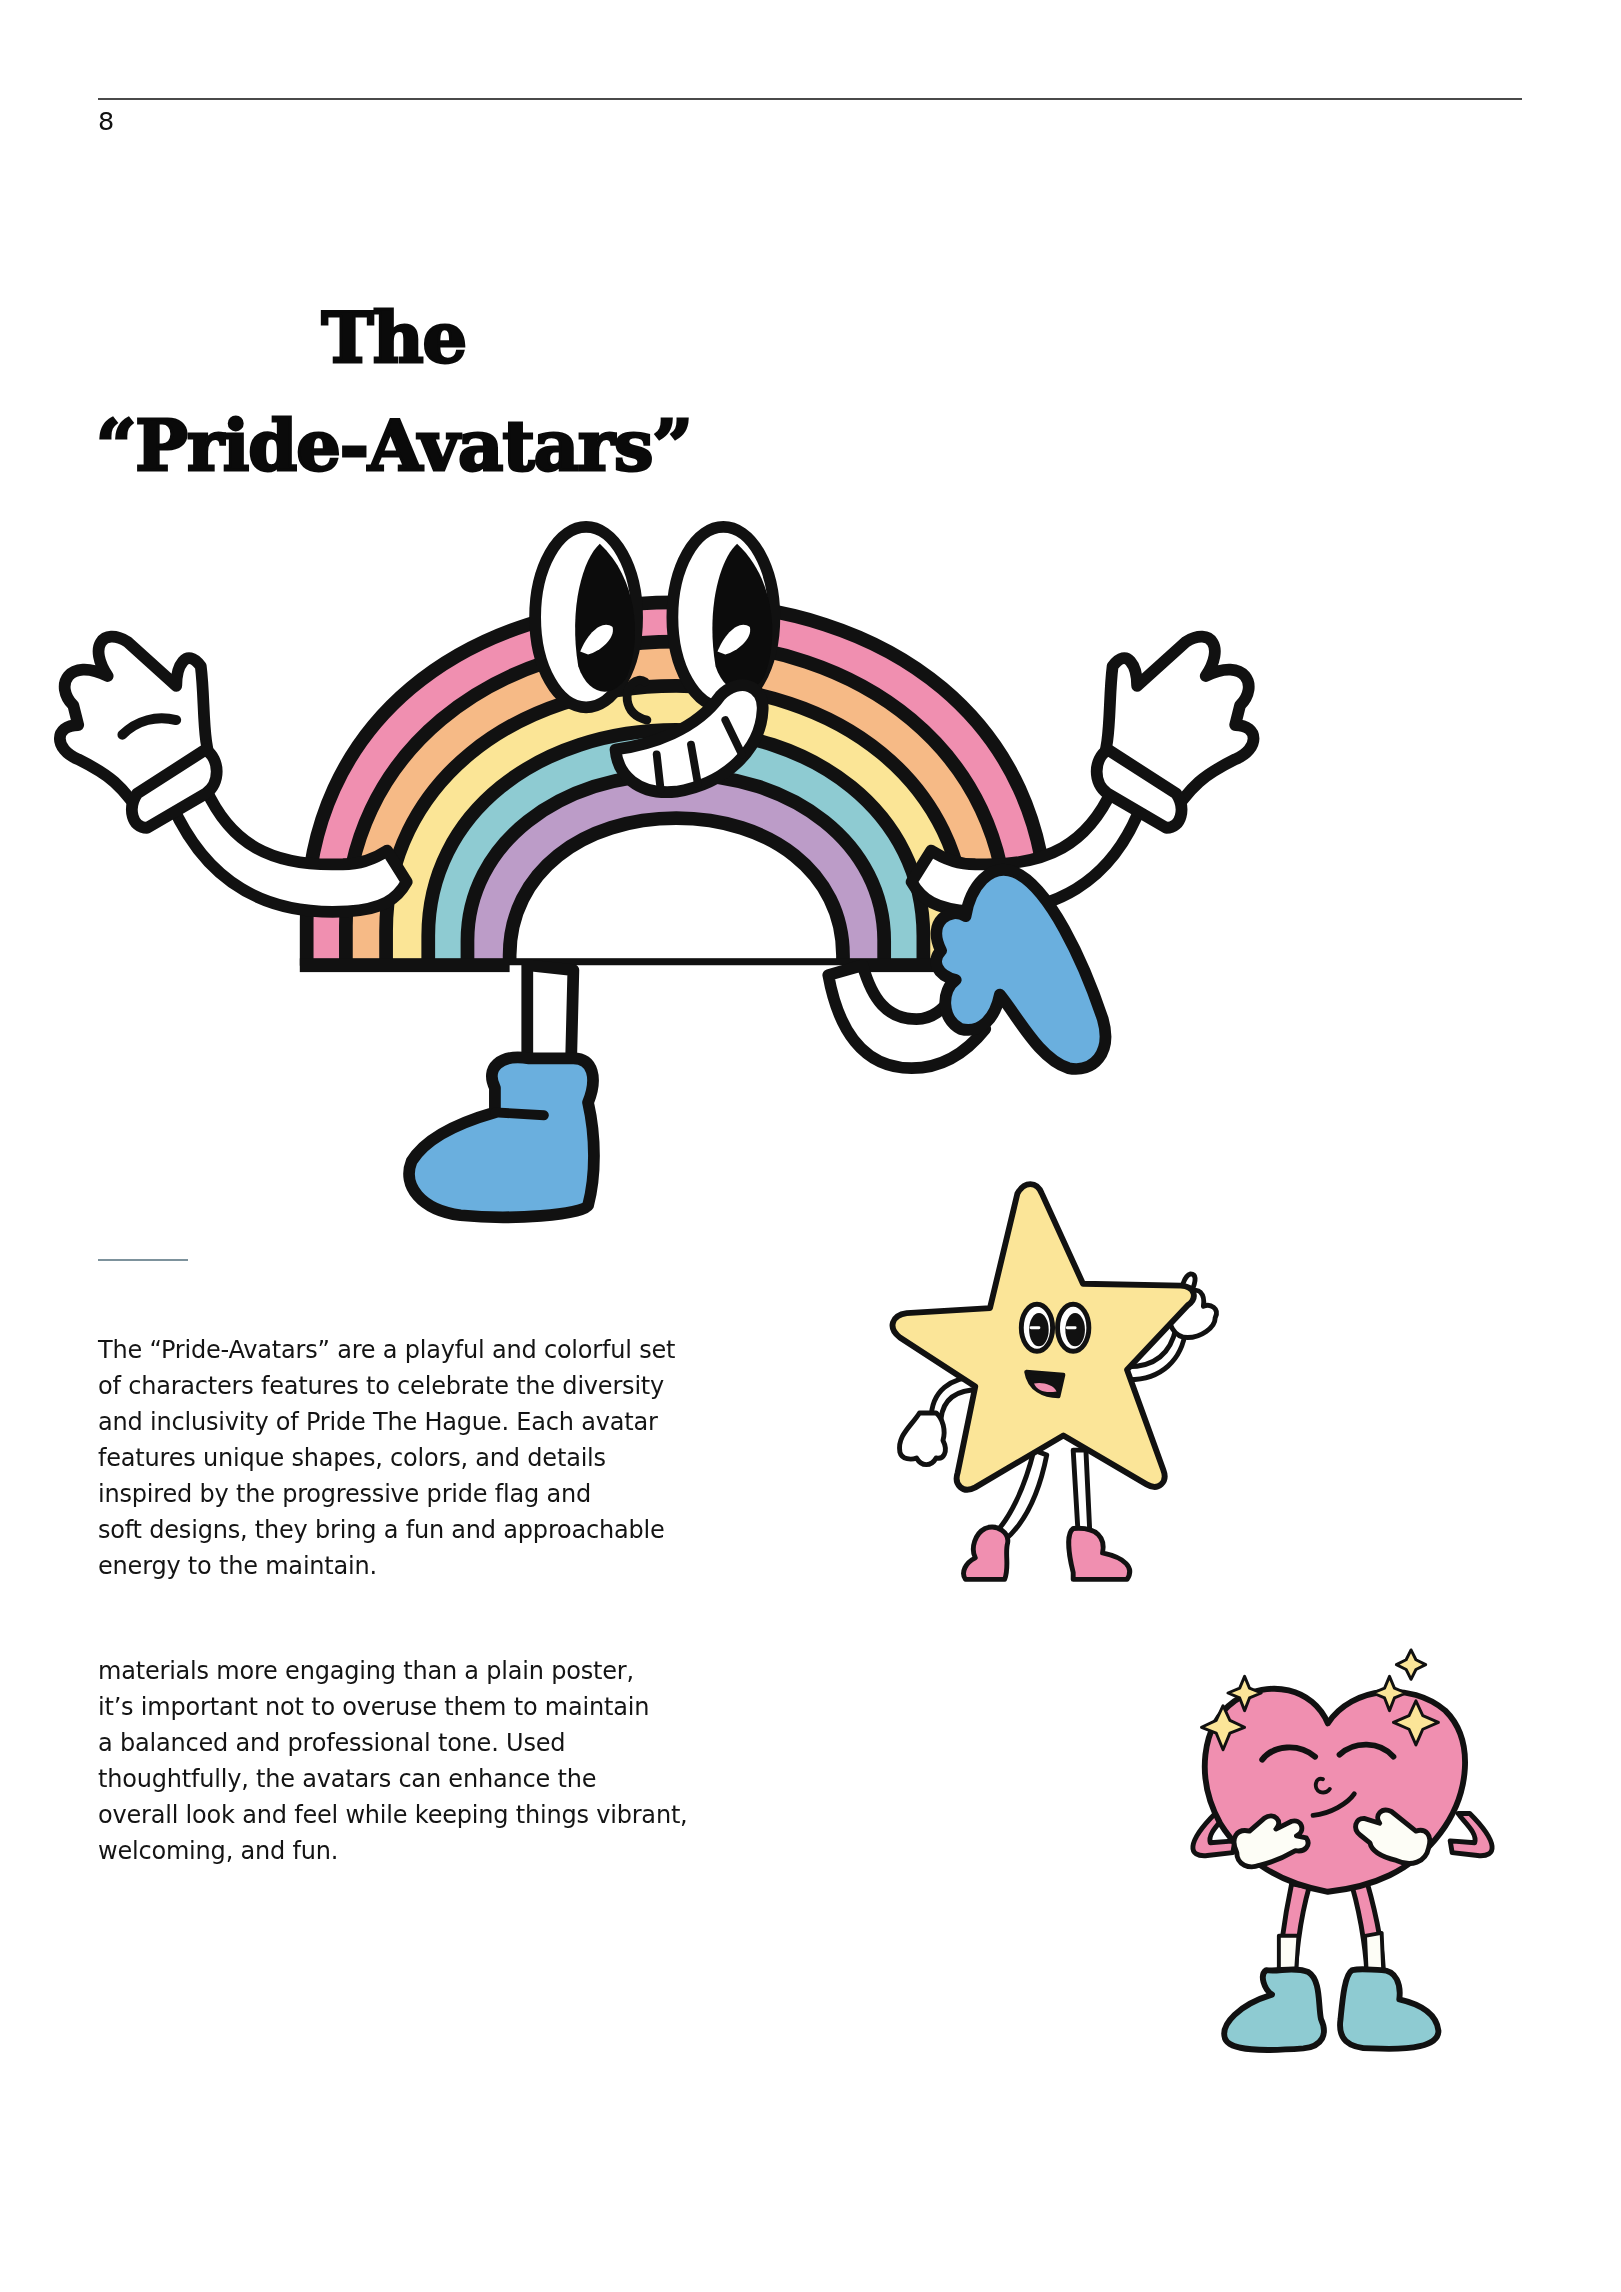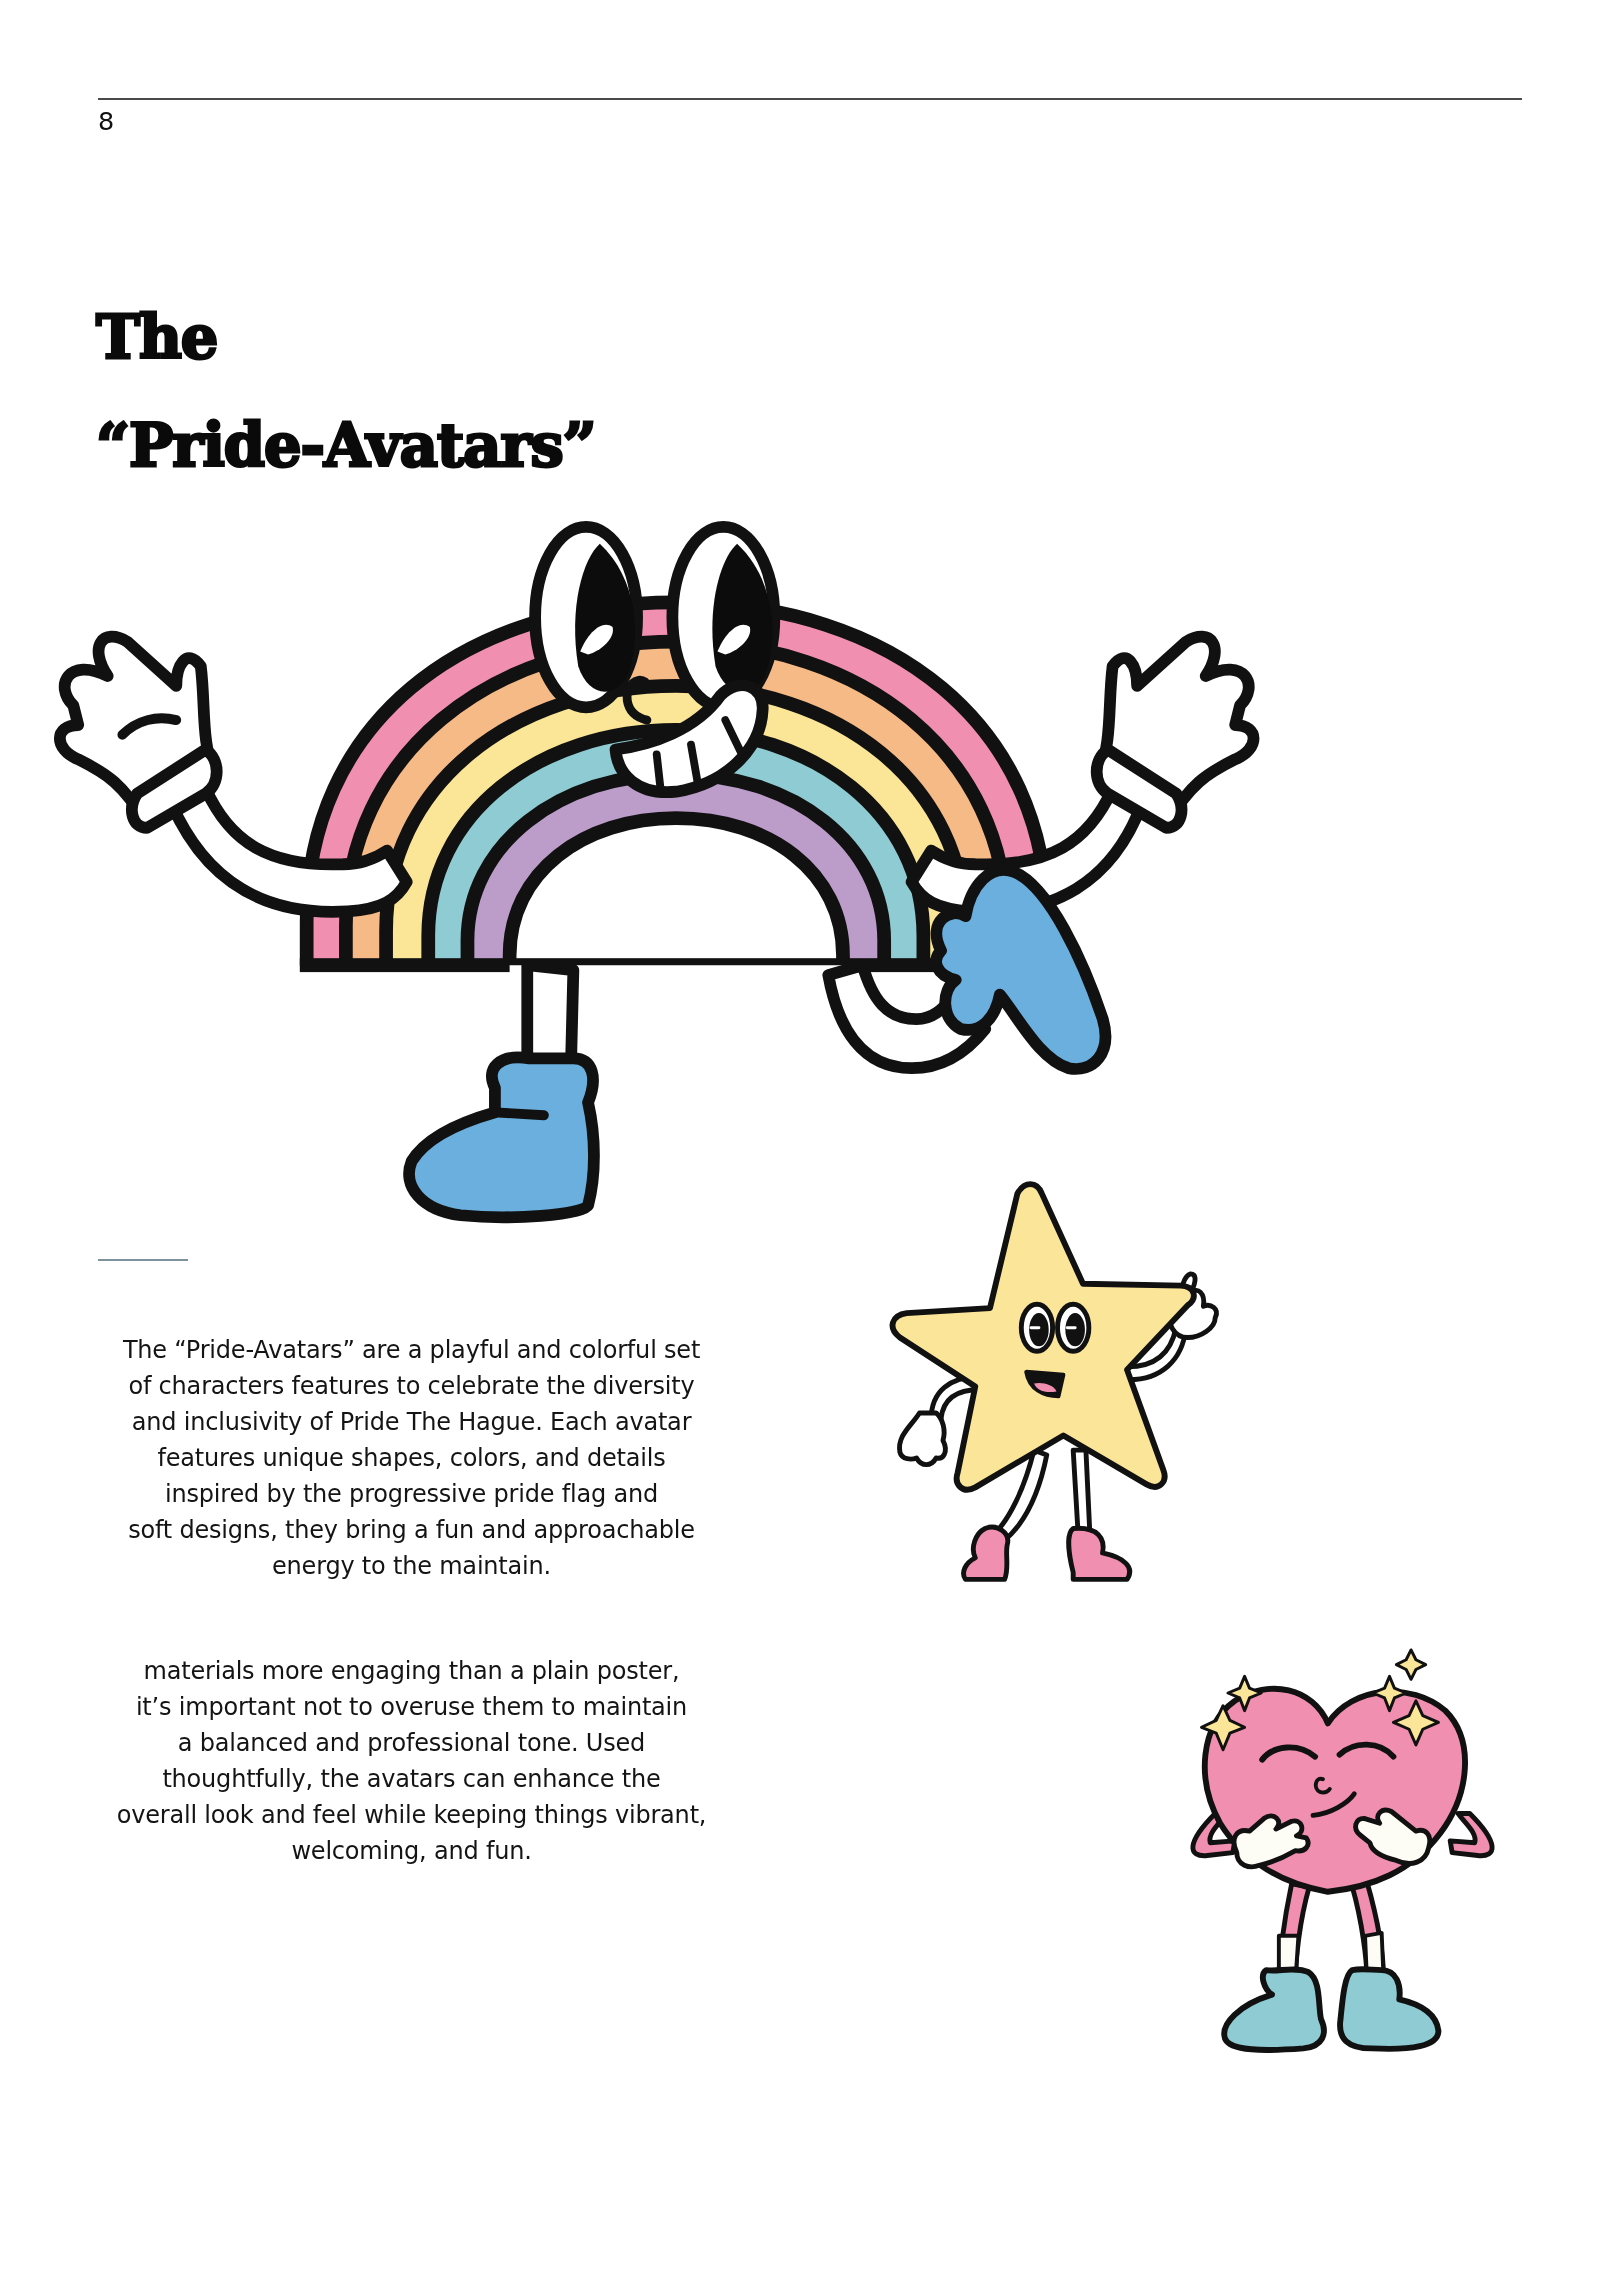--- a/index.html
+++ b/index.html
@@ -1,33 +1,33 @@
 <!DOCTYPE html>
 <html><head>
 <meta charset="utf-8">
 <style>
   html, body { margin: 0; padding: 0; background: #ffffff; }
   body { width: 1621px; height: 2293px; position: relative; overflow: hidden;
          font-family: "Liberation Sans", "DejaVu Sans", sans-serif; color: #111; }
   .top-rule { position: absolute; left: 98px; top: 98px; width: 1424px; height: 2px; background: #4a4a4a; }
   .page-number { position: absolute; left: 98px; top: 106px; font-size: 25.5px; color: #111; font-family: "DejaVu Sans", sans-serif; }
   .title { position: absolute; left: 96px; top: 284px; margin: 0;
-           font-family: "DejaVu Serif", serif; font-weight: 900; font-size: 59px; line-height: 108px;
-           letter-spacing: -1px; color: #0a0a0a; -webkit-text-stroke: 2.9px #0a0a0a; }
+           font-family: "DejaVu Serif", serif; font-weight: 900; font-size: 70px; line-height: 108px;
+           letter-spacing: -1px; color: #0a0a0a; text-align: center; -webkit-text-stroke: 2.9px #0a0a0a; }
   .title span { display: block; }
   .illustration { position: absolute; }
   .rainbow-avatar { left: 39px; top: 519px; width: 1255px; height: 716px; }
   .star-avatar { left: 882px; top: 1176px; width: 353px; height: 421px; }
   .heart-avatar { left: 1176px; top: 1647px; width: 333px; height: 421px; }
   .divider { position: absolute; left: 98px; top: 1259px; width: 90px; height: 2px; background: #7d929c; }
   .body-text { position: absolute; left: 98px; width: 627px; margin: 0;
                font-family: "DejaVu Sans", sans-serif; font-size: 24px; line-height: 36px; color: #141414; letter-spacing: -0.2px; }
   .para-1 { top: 1332px; }
   .para-2 { top: 1653px; }
-  .body-text span { display: block; white-space: nowrap; text-align: center; }
+  .body-text span { display: block; white-space: nowrap; }
 </style>
 </head>
 <body>
 
 <div class="top-rule"></div>
 <div class="page-number">8</div>
 
 <h1 class="title">
   <span>The</span>
   <span>“Pride-Avatars”</span>

